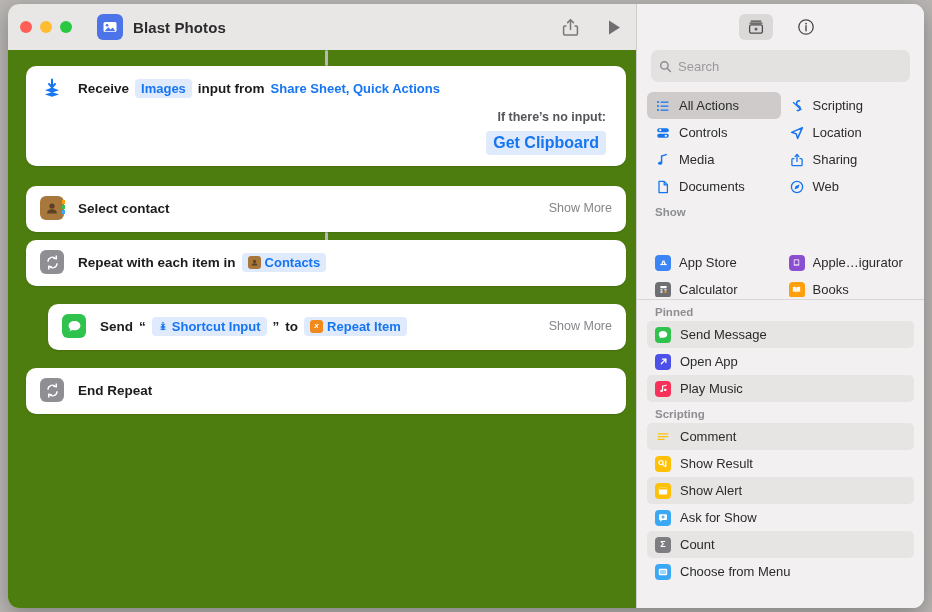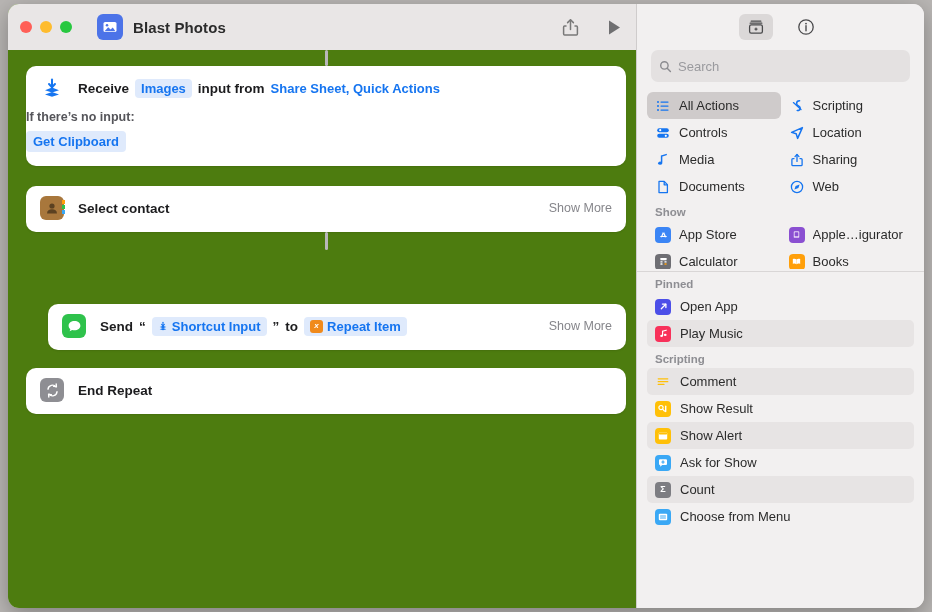--- a/index.html
+++ b/index.html
@@ -60,25 +60,25 @@
   .atext { margin-left: 14px; font-size: 13.5px; font-weight: bold; color: #1c1c1e;
            display: flex; align-items: center; gap: 6px; white-space: nowrap; }
   .showmore { margin-left: auto; font-size: 12.5px; color: #86868b; }
 
   .pill {
     background: #dfeafc; color: #1675f0; border-radius: 4px;
     padding: 2px 6px; font-size: 13px; font-weight: bold;
     display: inline-flex; align-items: center; gap: 4px;
   }
   .pill.plain { background: transparent; padding: 0; }
-  .sub { padding: 0 0; }
+  .sub { padding: 0 20px; text-align: right; }
   .sub-lbl { font-size: 12.5px; font-weight: bold; color: #55555a; }
   .sub-pill { margin-top: 7px; display: inline-block; background: #dfeafc;
               color: #1675f0; border-radius: 4px; padding: 3px 7px;
-              font-size: 13px; font-weight: bold; }
+              font-size: 16px; font-weight: bold; }
 
   .mini { width: 13px; height: 13px; border-radius: 3px; flex: 0 0 13px;
           display: flex; align-items: center; justify-content: center; }
 
   
   .sidebar {
     width: 288px; height: 100%; background: #f2f0f0;
     border-left: 1px solid #cfcccc; position: relative; overflow: hidden;
   }
   .sb-top { height: 46px; display: flex; align-items: center; justify-content: center; gap: 16px; }
@@ -107,21 +107,21 @@
 
   .divider { height: 1px; background: #d9d6d6; margin-top: 2px; }
 
   .list { margin: 0 10px; }
   .item { height: 27px; display: flex; align-items: center; gap: 9px;
           padding: 0 8px; border-radius: 5px; font-size: 13px; color: #2b2b2b; }
   .item.alt { background: #e7e4e4; }
   .sq { width: 16px; height: 16px; flex: 0 0 16px; border-radius: 4px;
         display: flex; align-items: center; justify-content: center; }
 
-  .clip { position: relative; overflow: hidden; }
+  .clip { position: relative; overflow: hidden; margin-top: 28px; }
 </style>
 </head>
 <body>
 
 <div class="window">
 
   <div class="editor">
 
     <div class="titlebar">
       <div class="lights">
@@ -195,20 +195,44 @@
           </div>
           <div class="atext">
             <span>Select contact</span>
           </div>
           <div class="showmore">Show More</div>
         </div>
       </div>
 
       <div class="conn" style="left:317px; top:182px; height:18px;"></div>
 
+      <div class="card" style="left:18px; top:190px; width:600px; height:46px;">
+        <div class="row">
+          <div class="aicon" style="background:#8e8e93;">
+            <svg width="15" height="15" viewBox="0 0 15 15">
+              <path d="M3 6.2 a4.5 4.5 0 0 1 8-2.3" stroke="#fff" stroke-width="1.4" fill="none" stroke-linecap="round"></path>
+              <path d="M12 8.8 a4.5 4.5 0 0 1-8 2.3" stroke="#fff" stroke-width="1.4" fill="none" stroke-linecap="round"></path>
+              <path d="M8.6 3.4 L11.4 3.6 L11.2 1" fill="none" stroke="#fff" stroke-width="1.4" stroke-linecap="round" stroke-linejoin="round"></path>
+              <path d="M6.4 11.6 L3.6 11.4 L3.8 14" fill="none" stroke="#fff" stroke-width="1.4" stroke-linecap="round" stroke-linejoin="round"></path>
+            </svg>
+          </div>
+          <div class="atext">
+            <span>Repeat with each item in</span>
+            <span class="pill">
+              <span class="mini" style="background:#a8773c;">
+                <svg width="9" height="9" viewBox="0 0 16 16">
+                  <circle cx="8" cy="6" r="2.8" fill="#5b4121"></circle>
+                  <path d="M3 13.4 c0-2.7 2.3-4.1 5-4.1 s5 1.4 5 4.1 Z" fill="#5b4121"></path>
+                </svg>
+              </span>
+              <span>Contacts</span>
+            </span>
+          </div>
+        </div>
+      </div>
 
       <div class="card" style="left:40px; top:254px; width:578px; height:46px;">
         <div class="row">
           <div class="aicon" style="background:#2fc24c;">
             <svg width="17" height="17" viewBox="0 0 17 17">
               <path d="M8.5 3.1 c3.3 0 5.9 2 5.9 4.6 c0 2.6-2.6 4.6-5.9 4.6 c-.8 0-1.6-.1-2.3-.35
                        L3.6 13.2 l.75-2.0 C3.3 10.35 2.6 9.1 2.6 7.7 C2.6 5.1 5.2 3.1 8.5 3.1 Z" fill="#fff"></path>
             </svg>
           </div>
           <div class="atext">
@@ -410,20 +434,29 @@
             </svg>
           </span>
           <span>Books</span>
         </div>
       </div>
     </div>
     <div class="divider"></div>
 
     <div class="sec-h">Pinned</div>
     <div class="list">
+      <div class="item alt">
+        <span class="sq" style="background:#2fc24c;">
+          <svg width="12" height="12" viewBox="0 0 14 14">
+            <path d="M7 2.4 c2.8 0 5 1.7 5 3.9 c0 2.2-2.2 3.9-5 3.9 c-.7 0-1.35-.1-1.95-.3
+                     L2.9 11 l.65-1.7 C2.7 8.65 2 7.6 2 6.3 C2 4.1 4.2 2.4 7 2.4 Z" fill="#fff"></path>
+          </svg>
+        </span>
+        <span>Send Message</span>
+      </div>
       <div class="item">
         <span class="sq" style="background:#4c4fe8;">
           <svg width="11" height="11" viewBox="0 0 12 12">
             <path d="M3.6 8.4 L8.4 3.6" stroke="#fff" stroke-width="1.4" stroke-linecap="round"></path>
             <path d="M4.8 3.4 H8.6 V7.2" fill="none" stroke="#fff" stroke-width="1.4" stroke-linecap="round" stroke-linejoin="round"></path>
           </svg>
         </span>
         <span>Open App</span>
       </div>
       <div class="item alt">

